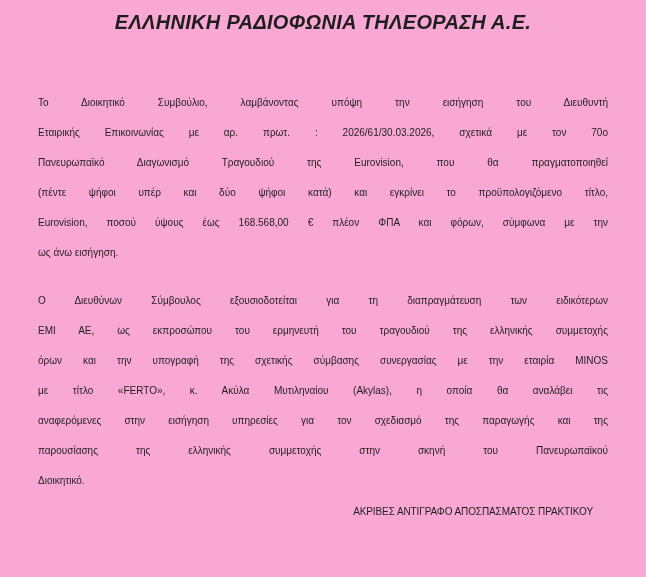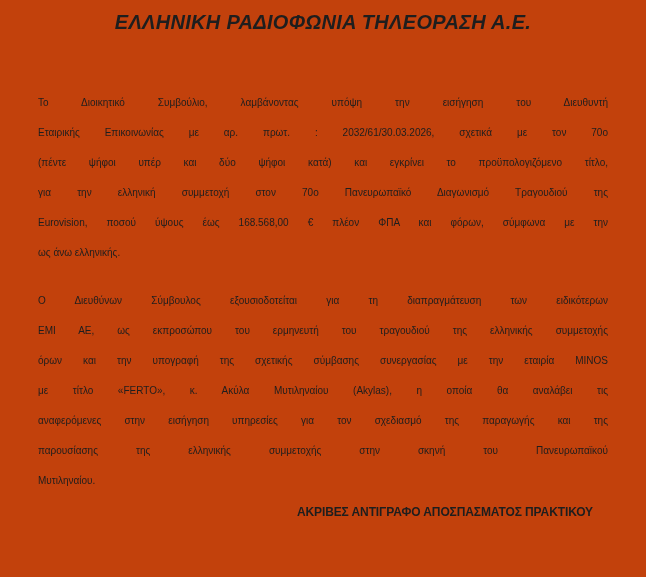--- a/index.html
+++ b/index.html
@@ -4,21 +4,21 @@
 <style>
   html, body {
     margin: 0;
     padding: 0;
     background: #ffffff;
   }
   .page {
     position: relative;
     width: 646px;
     height: 577px;
-    background: #c2410c;
+    background: #f9a8d4;
     color: #1e1e1e;
     font-family: "Liberation Sans", "DejaVu Sans", sans-serif;
     overflow: hidden;
   }
   .doc-title {
     margin: 8px 0 0 0;
     line-height: 28px;
     font-size: 20px;
     font-style: italic;
     font-weight: 600;
@@ -42,52 +42,52 @@
     text-align-last: justify;
     white-space: normal;
   }
   .line.last {
     text-align: left;
     text-align-last: left;
   }
   .certification {
     margin-top: 3px;
     padding-right: 15px;
-    font-size: 12px;
-    font-weight: bold;
+    font-size: 10px;
+    font-weight: normal;
     line-height: 26px;
     text-align: right;
     letter-spacing: -0.1px;
   }
 </style>
 </head>
 <body>
 
 <div class="page">
 
   <div class="doc-title">ΕΛΛΗΝΙΚΗ ΡΑΔΙΟΦΩΝΙΑ ΤΗΛΕΟΡΑΣΗ Α.Ε.</div>
 
   <div class="doc-body">
 
     <div class="paragraph">
       <div class="line">Το Διοικητικό Συμβούλιο, λαμβάνοντας υπόψη την εισήγηση του Διευθυντή</div>
-      <div class="line">Εταιρικής Επικοινωνίας με αρ. πρωτ. : 2032/61/30.03.2026, σχετικά με τον 70ο</div>
+      <div class="line">Εταιρικής Επικοινωνίας με αρ. πρωτ. : 2026/61/30.03.2026, σχετικά με τον 70ο</div>
+      <div class="line">Πανευρωπαϊκό Διαγωνισμό Τραγουδιού της Eurovision, που θα πραγματοποιηθεί</div>
       <div class="line">(πέντε ψήφοι υπέρ και δύο ψήφοι κατά) και εγκρίνει το προϋπολογιζόμενο τίτλο,</div>
-      <div class="line">για την ελληνική συμμετοχή στον 70ο Πανευρωπαϊκό Διαγωνισμό Τραγουδιού της</div>
       <div class="line">Eurovision, ποσού ύψους έως 168.568,00 € πλέον ΦΠΑ και φόρων, σύμφωνα με την</div>
-      <div class="line last">ως άνω ελληνικής.</div>
+      <div class="line last">ως άνω εισήγηση.</div>
     </div>
 
     <div class="paragraph">
       <div class="line">Ο Διευθύνων Σύμβουλος εξουσιοδοτείται για τη διαπραγμάτευση των ειδικότερων</div>
       <div class="line">EMI AE, ως εκπροσώπου του ερμηνευτή του τραγουδιού της ελληνικής συμμετοχής</div>
       <div class="line">όρων και την υπογραφή της σχετικής σύμβασης συνεργασίας με την εταιρία MINOS</div>
       <div class="line">με τίτλο «FERTO», κ. Ακύλα Μυτιληναίου (Akylas), η οποία θα αναλάβει τις</div>
       <div class="line">αναφερόμενες στην εισήγηση υπηρεσίες για τον σχεδιασμό της παραγωγής και της</div>
       <div class="line">παρουσίασης της ελληνικής συμμετοχής στην σκηνή του Πανευρωπαϊκού</div>
-      <div class="line last">Μυτιληναίου.</div>
+      <div class="line last">Διοικητικό.</div>
     </div>
 
     <div class="certification">ΑΚΡΙΒΕΣ ΑΝΤΙΓΡΑΦΟ ΑΠΟΣΠΑΣΜΑΤΟΣ ΠΡΑΚΤΙΚΟΥ</div>
 
   </div>
 
 </div>
 
 </body></html>

